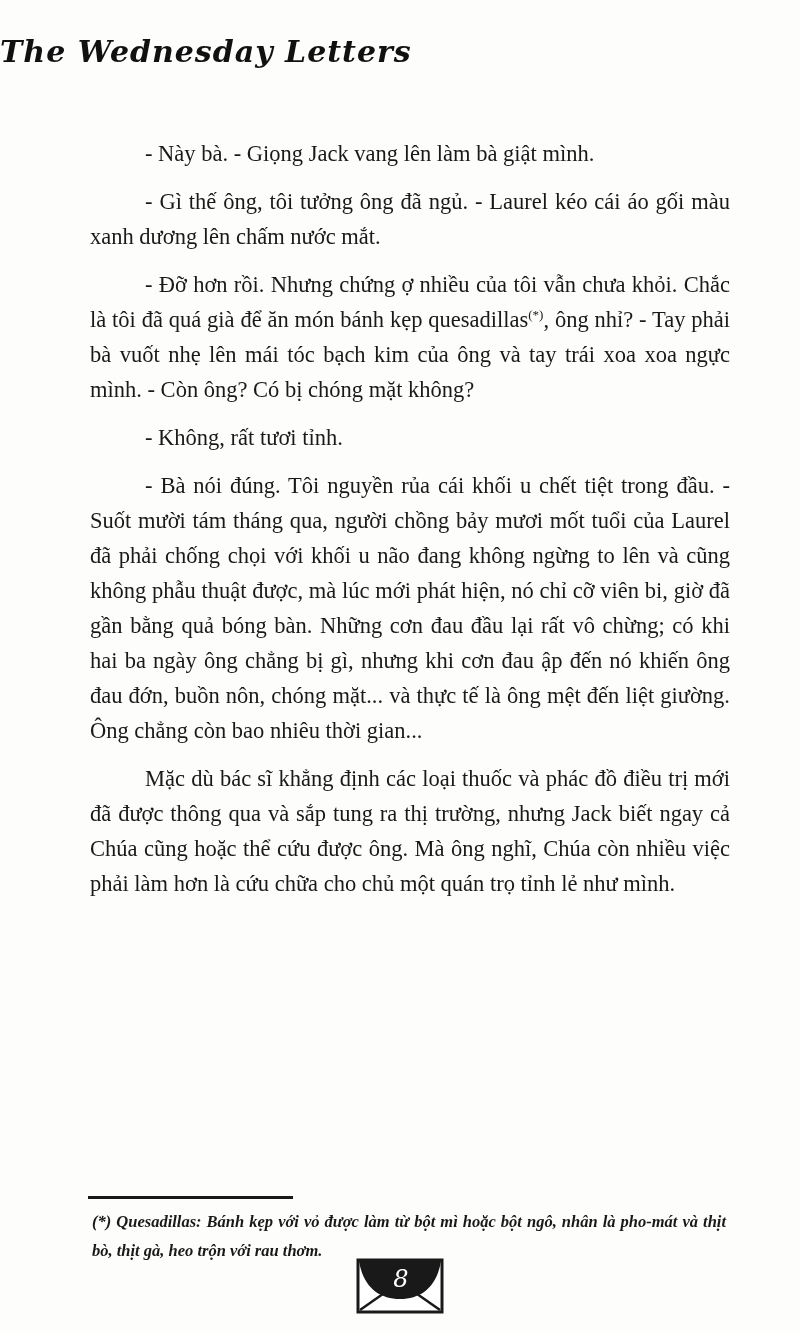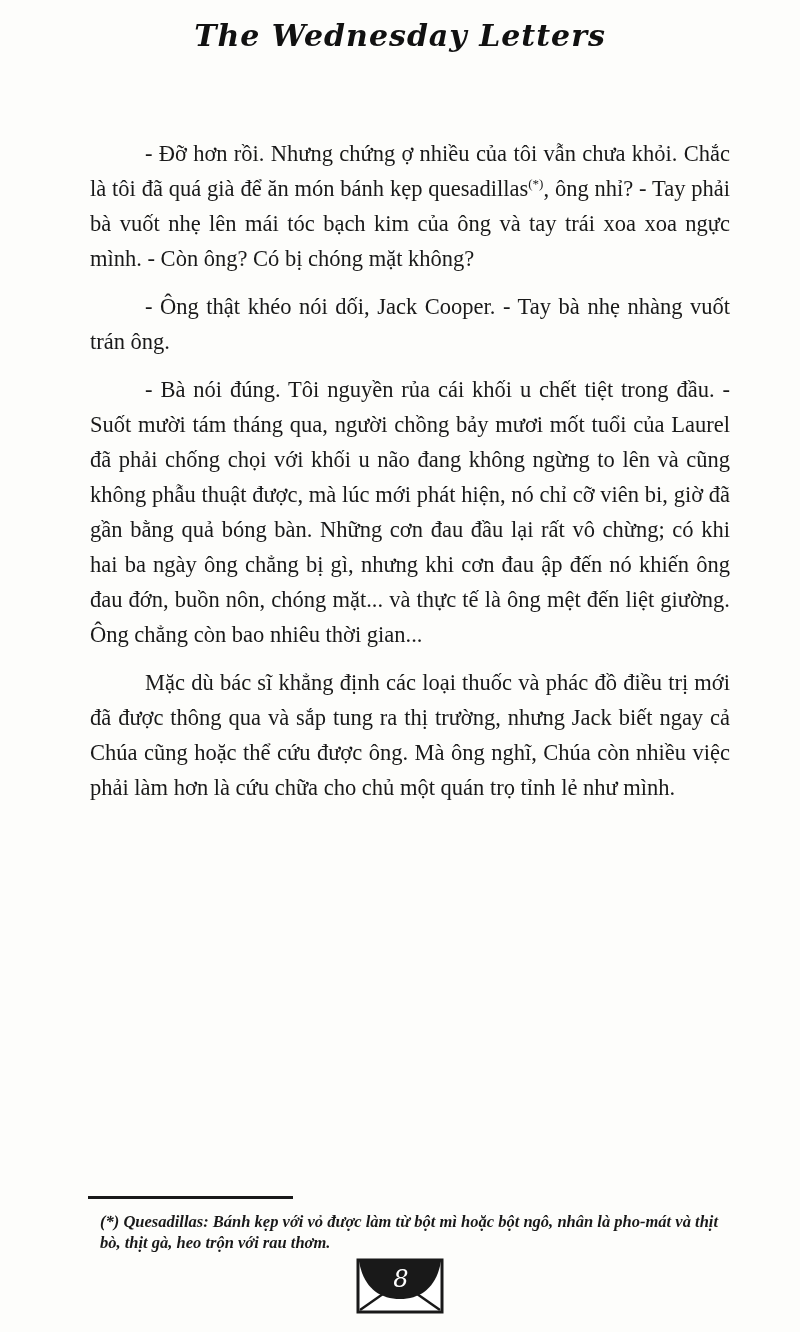--- a/index.html
+++ b/index.html
@@ -12,24 +12,24 @@
     width: 800px;
     height: 1332px;
     background: #fdfdfb;
     color: #191919;
     font-family: "Liberation Serif", "DejaVu Serif", serif;
     overflow: hidden;
     box-sizing: border-box;
   }
   .header {
     position: absolute;
-    top: 18px;
+    top: 34px;
     left: 0;
     width: 100%;
-    text-align: center;
+    text-align: left;
   }
   .running-title {
     font-family: "DejaVu Serif", "Liberation Serif", serif;
     font-style: italic;
     font-weight: 800;
     font-size: 30px;
     letter-spacing: 1px;
     color: #111;
   }
   .body-text {
@@ -58,23 +58,23 @@
     left: 88px;
     right: 70px;
   }
   .footnote-rule {
     width: 205px;
     height: 3px;
     background: #191919;
     margin-bottom: 8px;
   }
   .footnote-text {
-    margin: 12px;
+    margin: 4px;
     font-size: 16.5px;
-    line-height: 21px;
+    line-height: 29px;
     font-style: italic;
     font-weight: bold;
     text-align: justify;
   }
   .footer {
     position: absolute;
     top: 1258px;
     left: 0;
     width: 100%;
     display: flex;
@@ -87,22 +87,24 @@
 </head>
 <body>
 
 <div class="page">
 
   <div class="header">
     <span class="running-title">The Wednesday Letters</span>
   </div>
 
   <div class="body-text">
+    <p>- Này bà. - Giọng Jack vang lên làm bà giật mình.</p>
+    <p>- Gì thế ông, tôi tưởng ông đã ngủ. - Laurel kéo cái áo gối màu xanh dương lên chấm nước mắt.</p>
     <p><span>- Đỡ hơn rồi. Nhưng chứng ợ nhiều của tôi vẫn chưa khỏi. Chắc là tôi đã quá già để ăn món bánh kẹp quesadillas</span><sup class="fn-marker">(*)</sup><span>, ông nhỉ? - Tay phải bà vuốt nhẹ lên mái tóc bạch kim của ông và tay trái xoa xoa ngực mình. - Còn ông? Có bị chóng mặt không?</span></p>
-    <p>- Ông thật khéo nói dối, Jack Cooper. - Tay bà nhẹ nhàng vuốt trán ông.</p>
+    <p>- Không, rất tươi tỉnh.</p>
     <p>- Bà nói đúng. Tôi nguyền rủa cái khối u chết tiệt trong đầu. - Suốt mười tám tháng qua, người chồng bảy mươi mốt tuổi của Laurel đã phải chống chọi với khối u não đang không ngừng to lên và cũng không phẫu thuật được, mà lúc mới phát hiện, nó chỉ cỡ viên bi, giờ đã gần bằng quả bóng bàn. Những cơn đau đầu lại rất vô chừng; có khi hai ba ngày ông chẳng bị gì, nhưng khi cơn đau ập đến nó khiến ông đau đớn, buồn nôn, chóng mặt... và thực tế là ông mệt đến liệt giường. Ông chẳng còn bao nhiêu thời gian...</p>
     <p>Mặc dù bác sĩ khẳng định các loại thuốc và phác đồ điều trị mới đã được thông qua và sắp tung ra thị trường, nhưng Jack biết ngay cả Chúa cũng hoặc thể cứu được ông. Mà ông nghĩ, Chúa còn nhiều việc phải làm hơn là cứu chữa cho chủ một quán trọ tỉnh lẻ như mình.</p>
   </div>
 
   <div class="footnote-area">
     <div class="footnote-rule"></div>
     <p class="footnote-text">(*) Quesadillas: Bánh kẹp với vỏ được làm từ bột mì hoặc bột ngô, nhân là pho-mát và thịt bò, thịt gà, heo trộn với rau thơm.</p>
   </div>
 
   <div class="footer">

